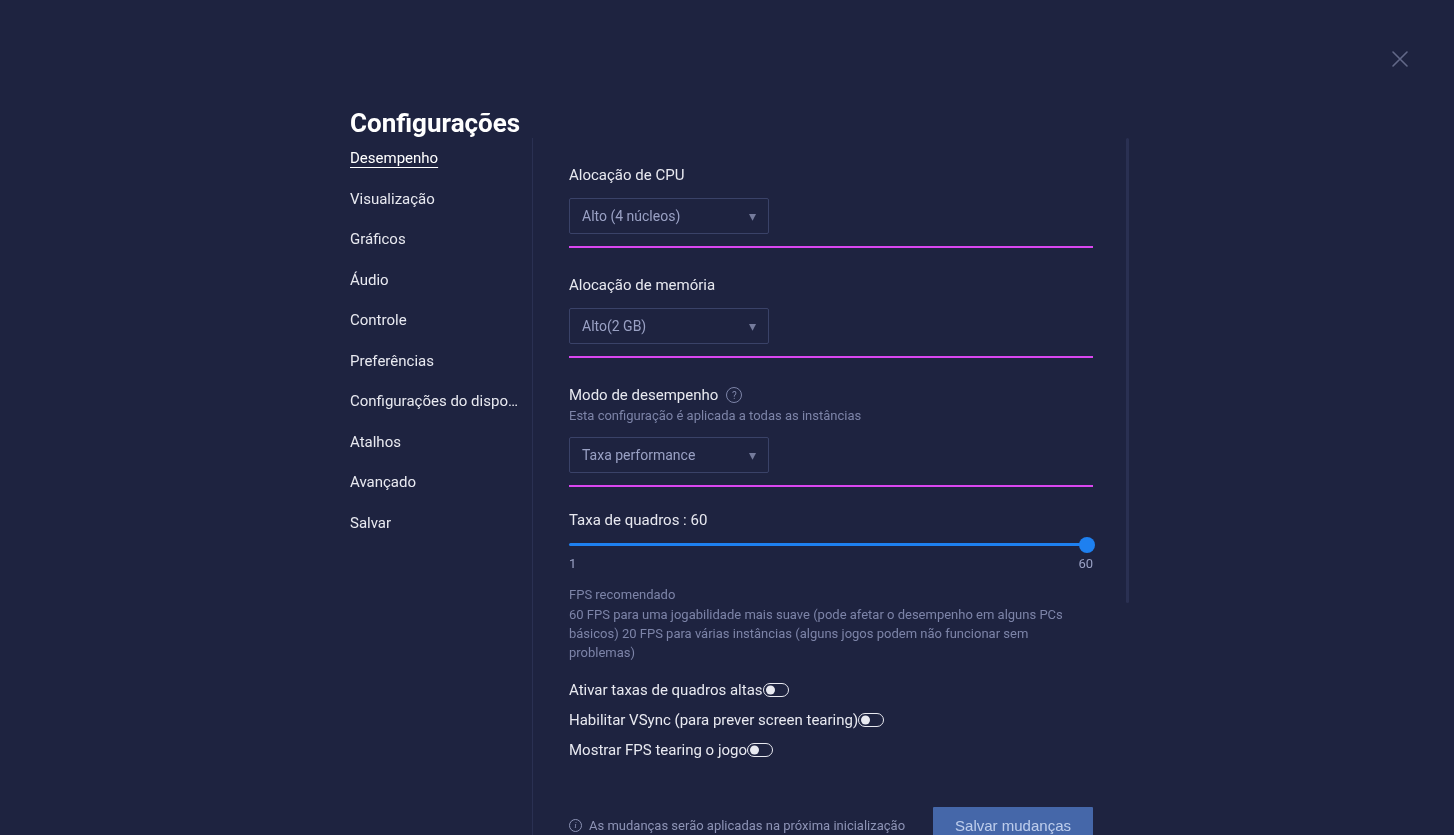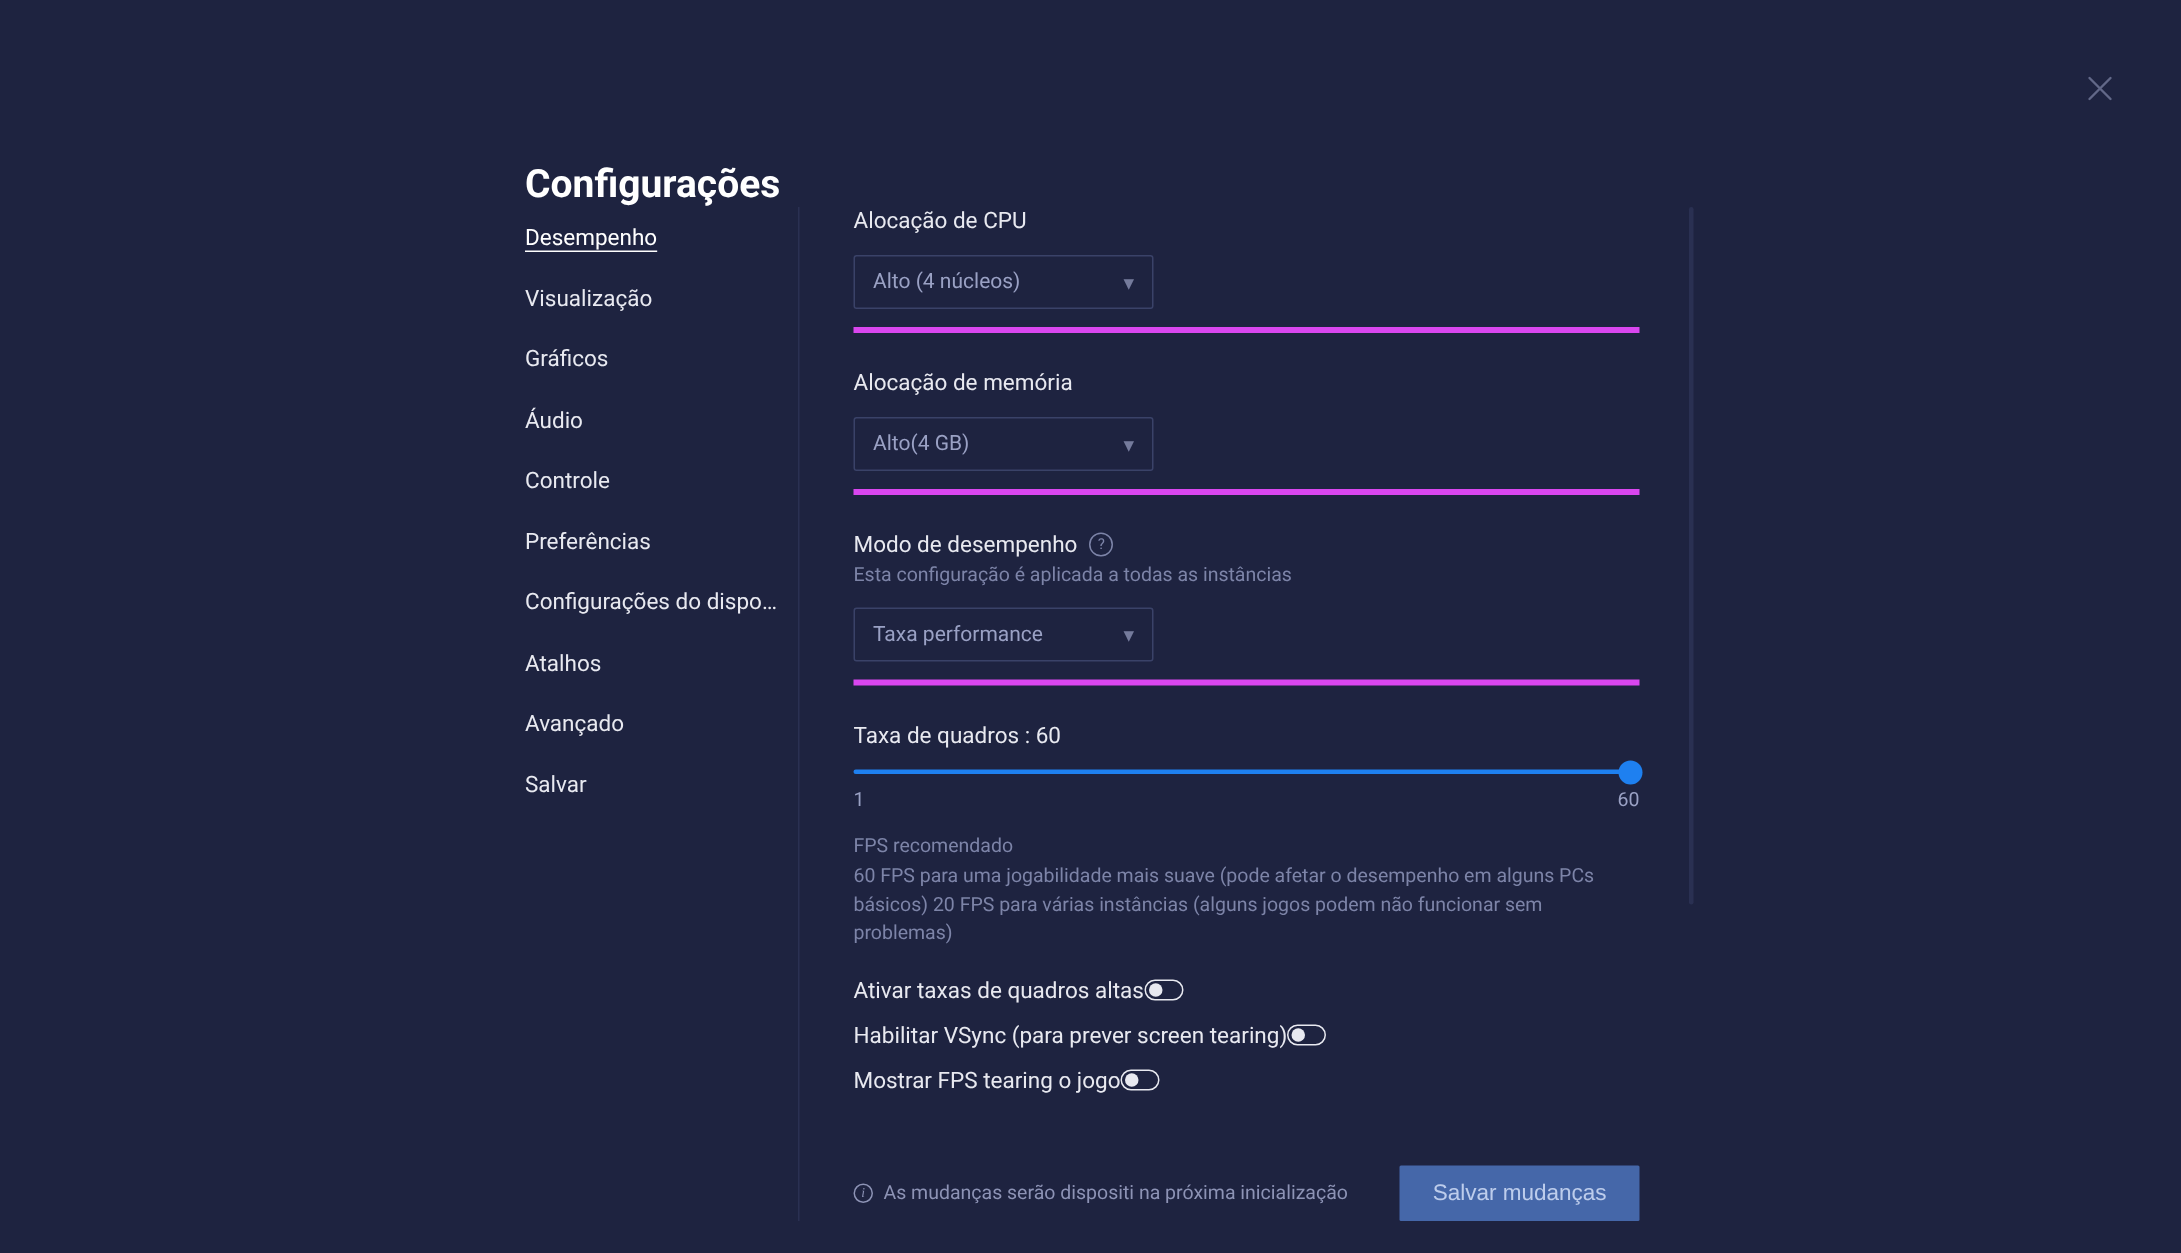--- a/index.html
+++ b/index.html
@@ -60,21 +60,21 @@
     .scroll-indicator {
       position: absolute;
       right: -36px;
       top: 0;
       width: 3px;
       height: 465px;
       background: #2a3052;
       border-radius: 2px;
     }
     .section { margin-bottom: 24px; padding-bottom: 12px; }
-    .section.bd { border-bottom: 4px solid #d946ef; }
+    .section.bd { border-bottom: 2px solid #d946ef; margin-top: 28px; }
     .section-label {
       font-size: 15px;
       color: #e8e9f0;
       margin-bottom: 14px;
       display: flex;
       align-items: center;
       gap: 8px;
     }
     .section-sublabel {
       font-size: 13px;
@@ -243,21 +243,21 @@
         <div class="section-label">Alocação de CPU</div>
         <div class="select">
           <span>Alto (4 núcleos)</span>
           <span class="chev">▾</span>
         </div>
       </div>
 
       <div class="section bd">
         <div class="section-label">Alocação de memória</div>
         <div class="select">
-          <span>Alto(4 GB)</span>
+          <span>Alto(2 GB)</span>
           <span class="chev">▾</span>
         </div>
       </div>
 
       <div class="section bd">
         <div class="section-label">
           <span>Modo de desempenho</span>
           <span class="help-icon">?</span>
         </div>
         <div class="section-sublabel">Esta configuração é aplicada a todas as instâncias</div>
@@ -297,20 +297,20 @@
           <span>Mostrar FPS tearing o jogo</span>
           <div class="toggle">
               <div class="knob"></div>
             </div>
         </div>
       </div>
 
       <div class="footer">
         <div class="footer-note">
           <span class="info-icon">i</span>
-          <span>As mudanças serão dispositi na próxima inicialização</span>
+          <span>As mudanças serão aplicadas na próxima inicialização</span>
         </div>
         <button class="save-btn">Salvar mudanças</button>
       </div>
 
     </div>
   </div>
 </div>
 
 </body></html>

